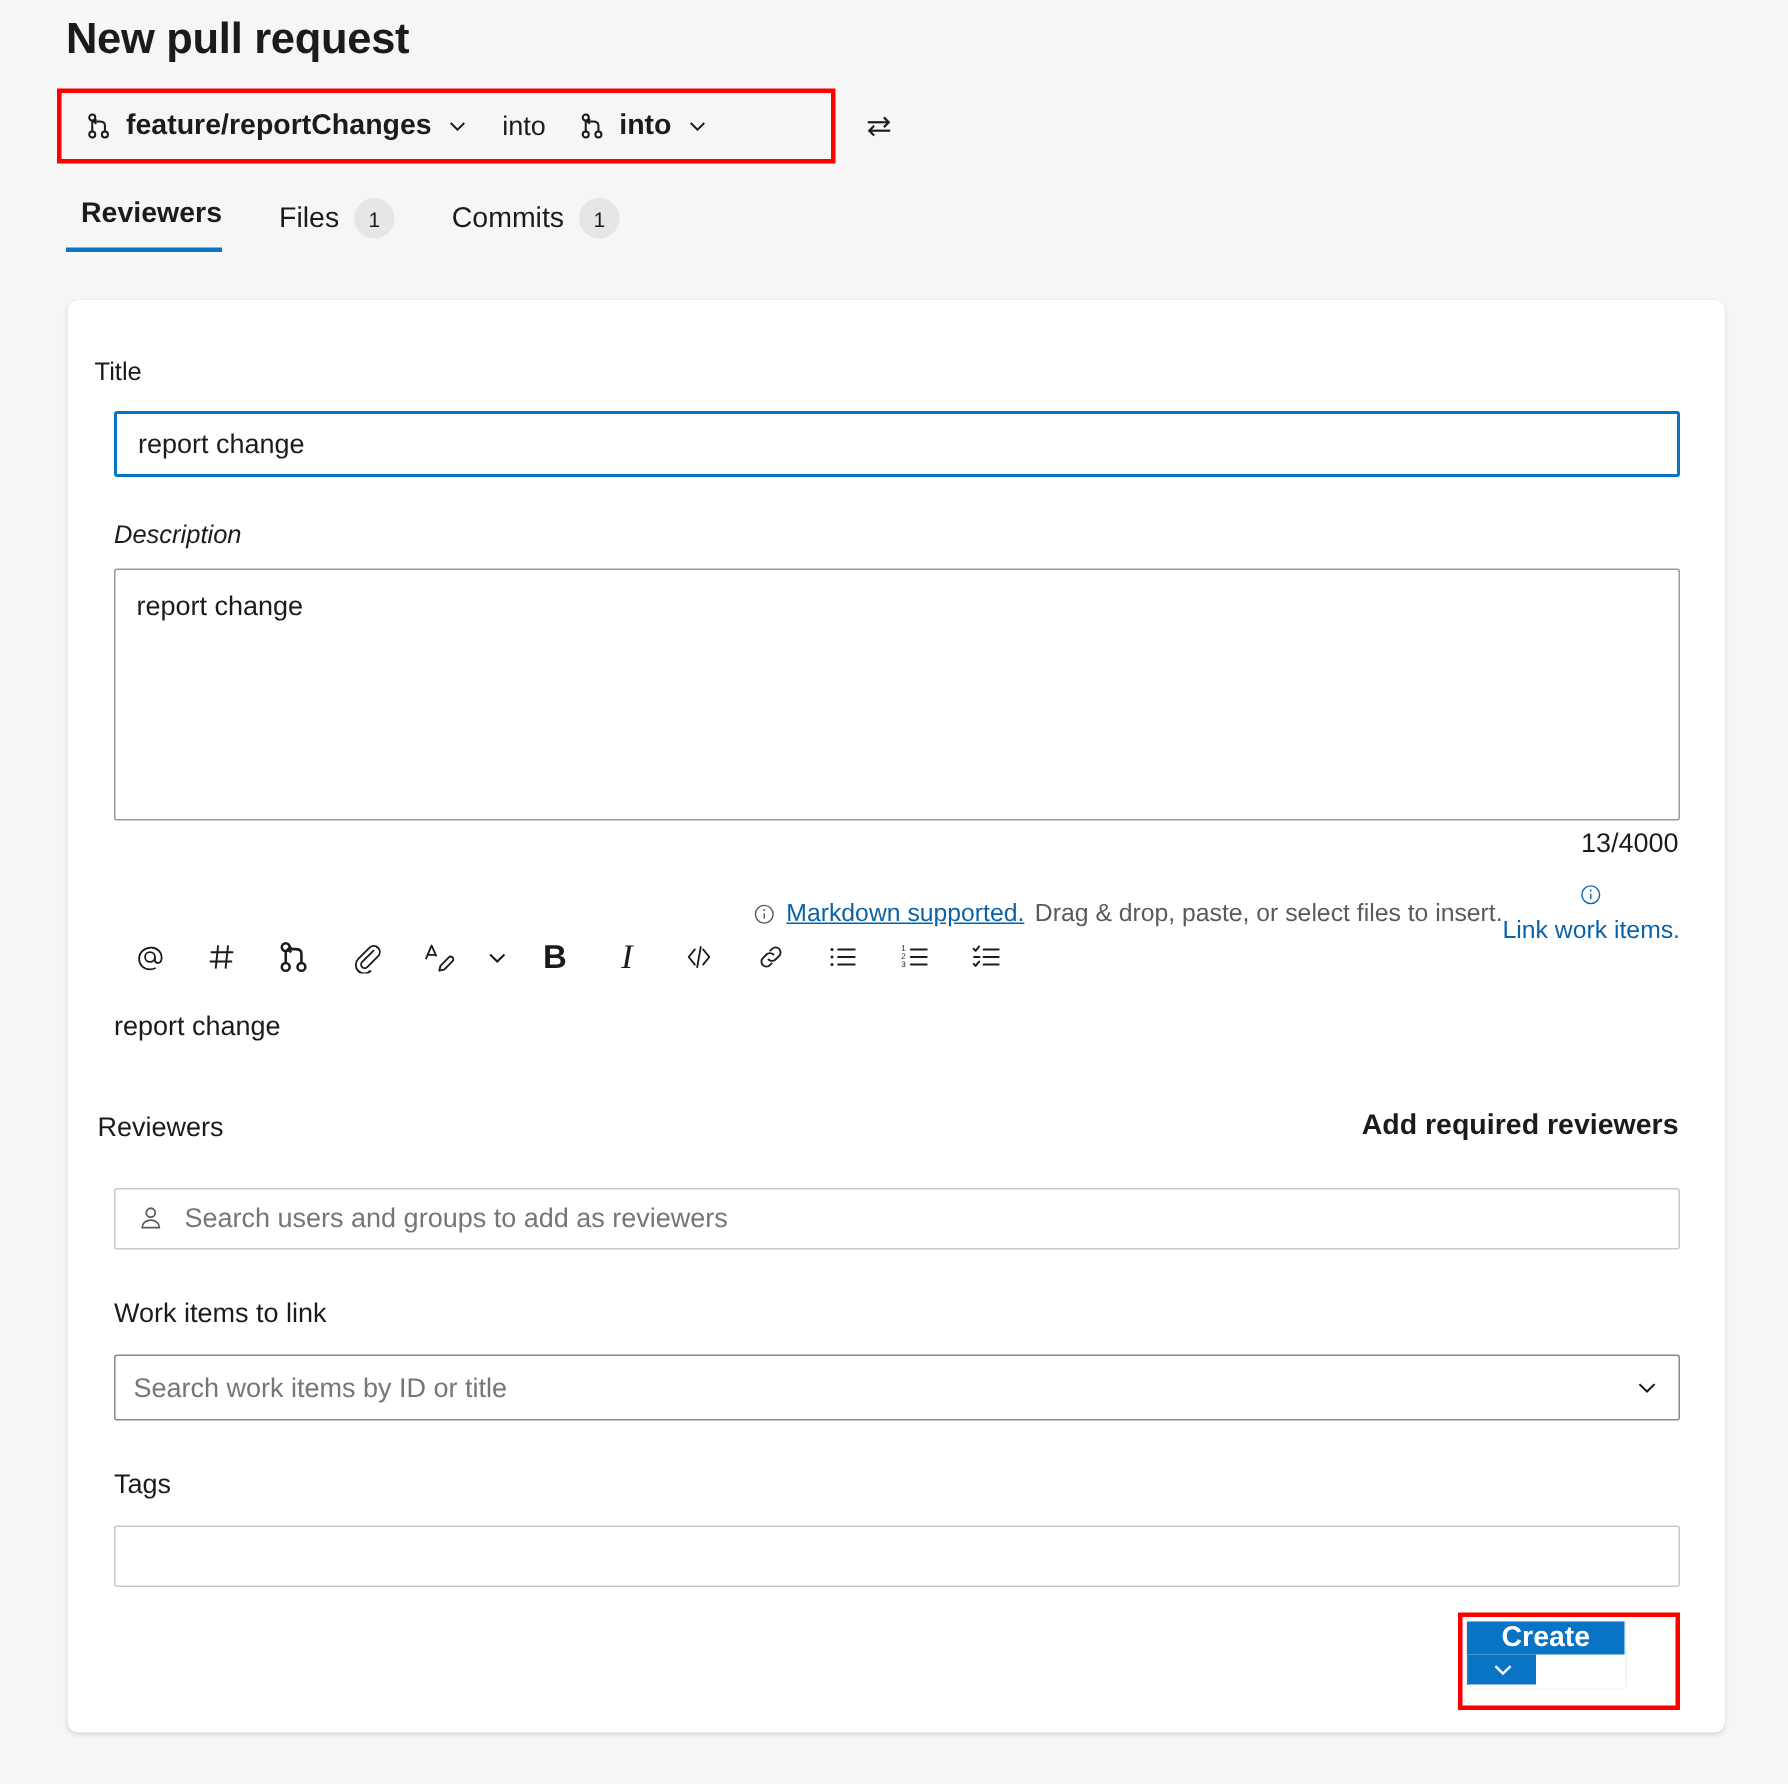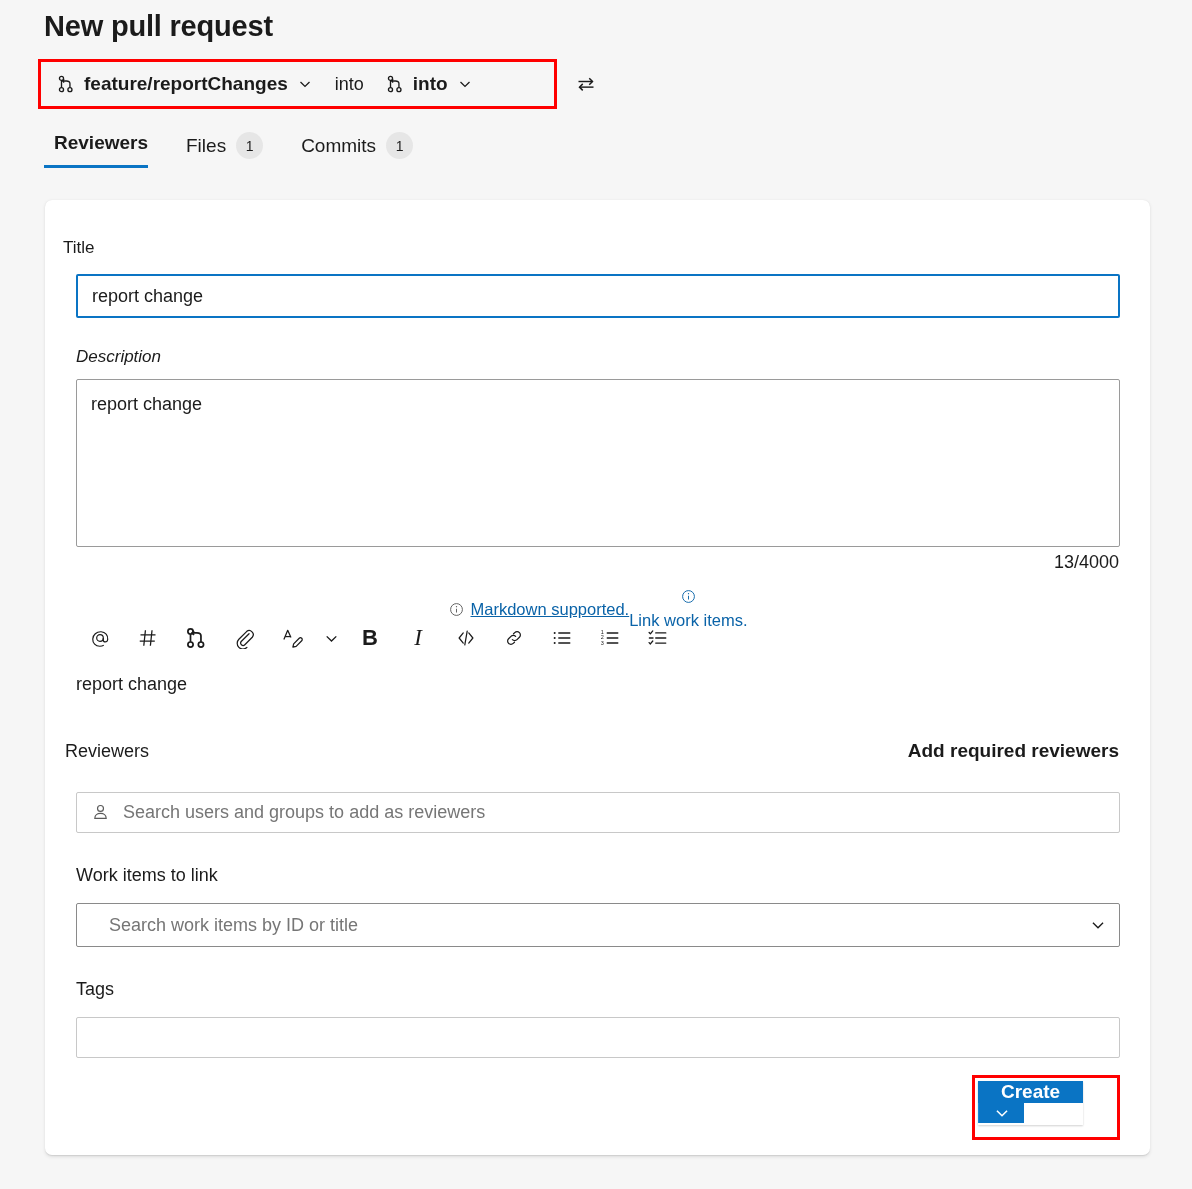--- a/index.html
+++ b/index.html
@@ -93,21 +93,21 @@
     background: #fff; font-family: inherit; font-size: 18px; color: #1b1b1b;
     padding: 12px 14px; resize: none; outline: none; line-height: 1.35;
   }
   .char-count {
     position: absolute; right: 31px; top: 352px;
     font-size: 18px; color: #1b1b1b;
   }
 
   .help-row {
     position: absolute; left: 31px; top: 389px; width: 1044px;
-    display: flex; align-items: center; justify-content: center;
+    display: flex; align-items: center; justify-content: flex-end;
   }
   .help-left { display: flex; align-items: center; gap: 7px; }
   .info-ico { flex: none; }
   .link { color: #0a63a8; font-size: 16.5px; text-decoration: underline; cursor: pointer; }
   .link.nodash { text-decoration: none; }
   .help-muted { font-size: 16.5px; color: #5a5a5a; }
   .help-right { display: flex; align-items: center; gap: 7px; flex-direction: column; }
 
   .md-toolbar {
     position: absolute; left: 31px; top: 418px;
@@ -142,21 +142,21 @@
     flex: 1; border: 0; outline: none; background: transparent;
     font-family: inherit; font-size: 18px; color: #1b1b1b;
   }
   .plain-input::placeholder { color: #767676; }
 
   .wi-label { position: absolute; left: 31px; top: 665px; }
   .wi-wrap {
     position: absolute; left: 31px; top: 703px;
     width: 1044px; height: 44px;
     border: 1px solid #8a8a8a; border-radius: 2px; background: #fff;
-    display: flex; align-items: center; padding: 0 12px 0 30px;
+    display: flex; align-items: center; padding: 0 12px 0 10px;
   }
 
   .tags-label { position: absolute; left: 31px; top: 779px; }
   .tags-wrap {
     position: absolute; left: 31px; top: 817px;
     width: 1044px; height: 41px;
     border: 1px solid #c8c8c8; border-radius: 2px; background: #fff;
     display: flex; align-items: center; padding: 0 14px;
   }
 
@@ -272,20 +272,21 @@
     <div class="help-row">
       <div class="help-left">
         <span class="info-ico">
           <svg class="icon-svg" width="15" height="15" viewBox="0 0 16 16" fill="none" stroke="#5a5a5a" stroke-width="1">
             <circle cx="8" cy="8" r="6.3"></circle>
               <path d="M8 7.2v4"></path>
               <circle cx="8" cy="5" r=".7" fill="#5a5a5a" stroke="none"></circle>
           </svg>
         </span>
         <span class="link">Markdown supported.</span>
+        <span class="help-muted">Drag &amp; drop, paste, or select files to insert.</span>
       </div>
       <div class="help-right">
         <span class="info-ico">
           <svg class="icon-svg" width="15" height="15" viewBox="0 0 16 16" fill="none" stroke="#0a63a8" stroke-width="1">
             <circle cx="8" cy="8" r="6.3"></circle>
               <path d="M8 7.2v4"></path>
               <circle cx="8" cy="5" r=".7" fill="#0a63a8" stroke="none"></circle>
           </svg>
         </span>
         <span class="link nodash">Link work items.</span>

